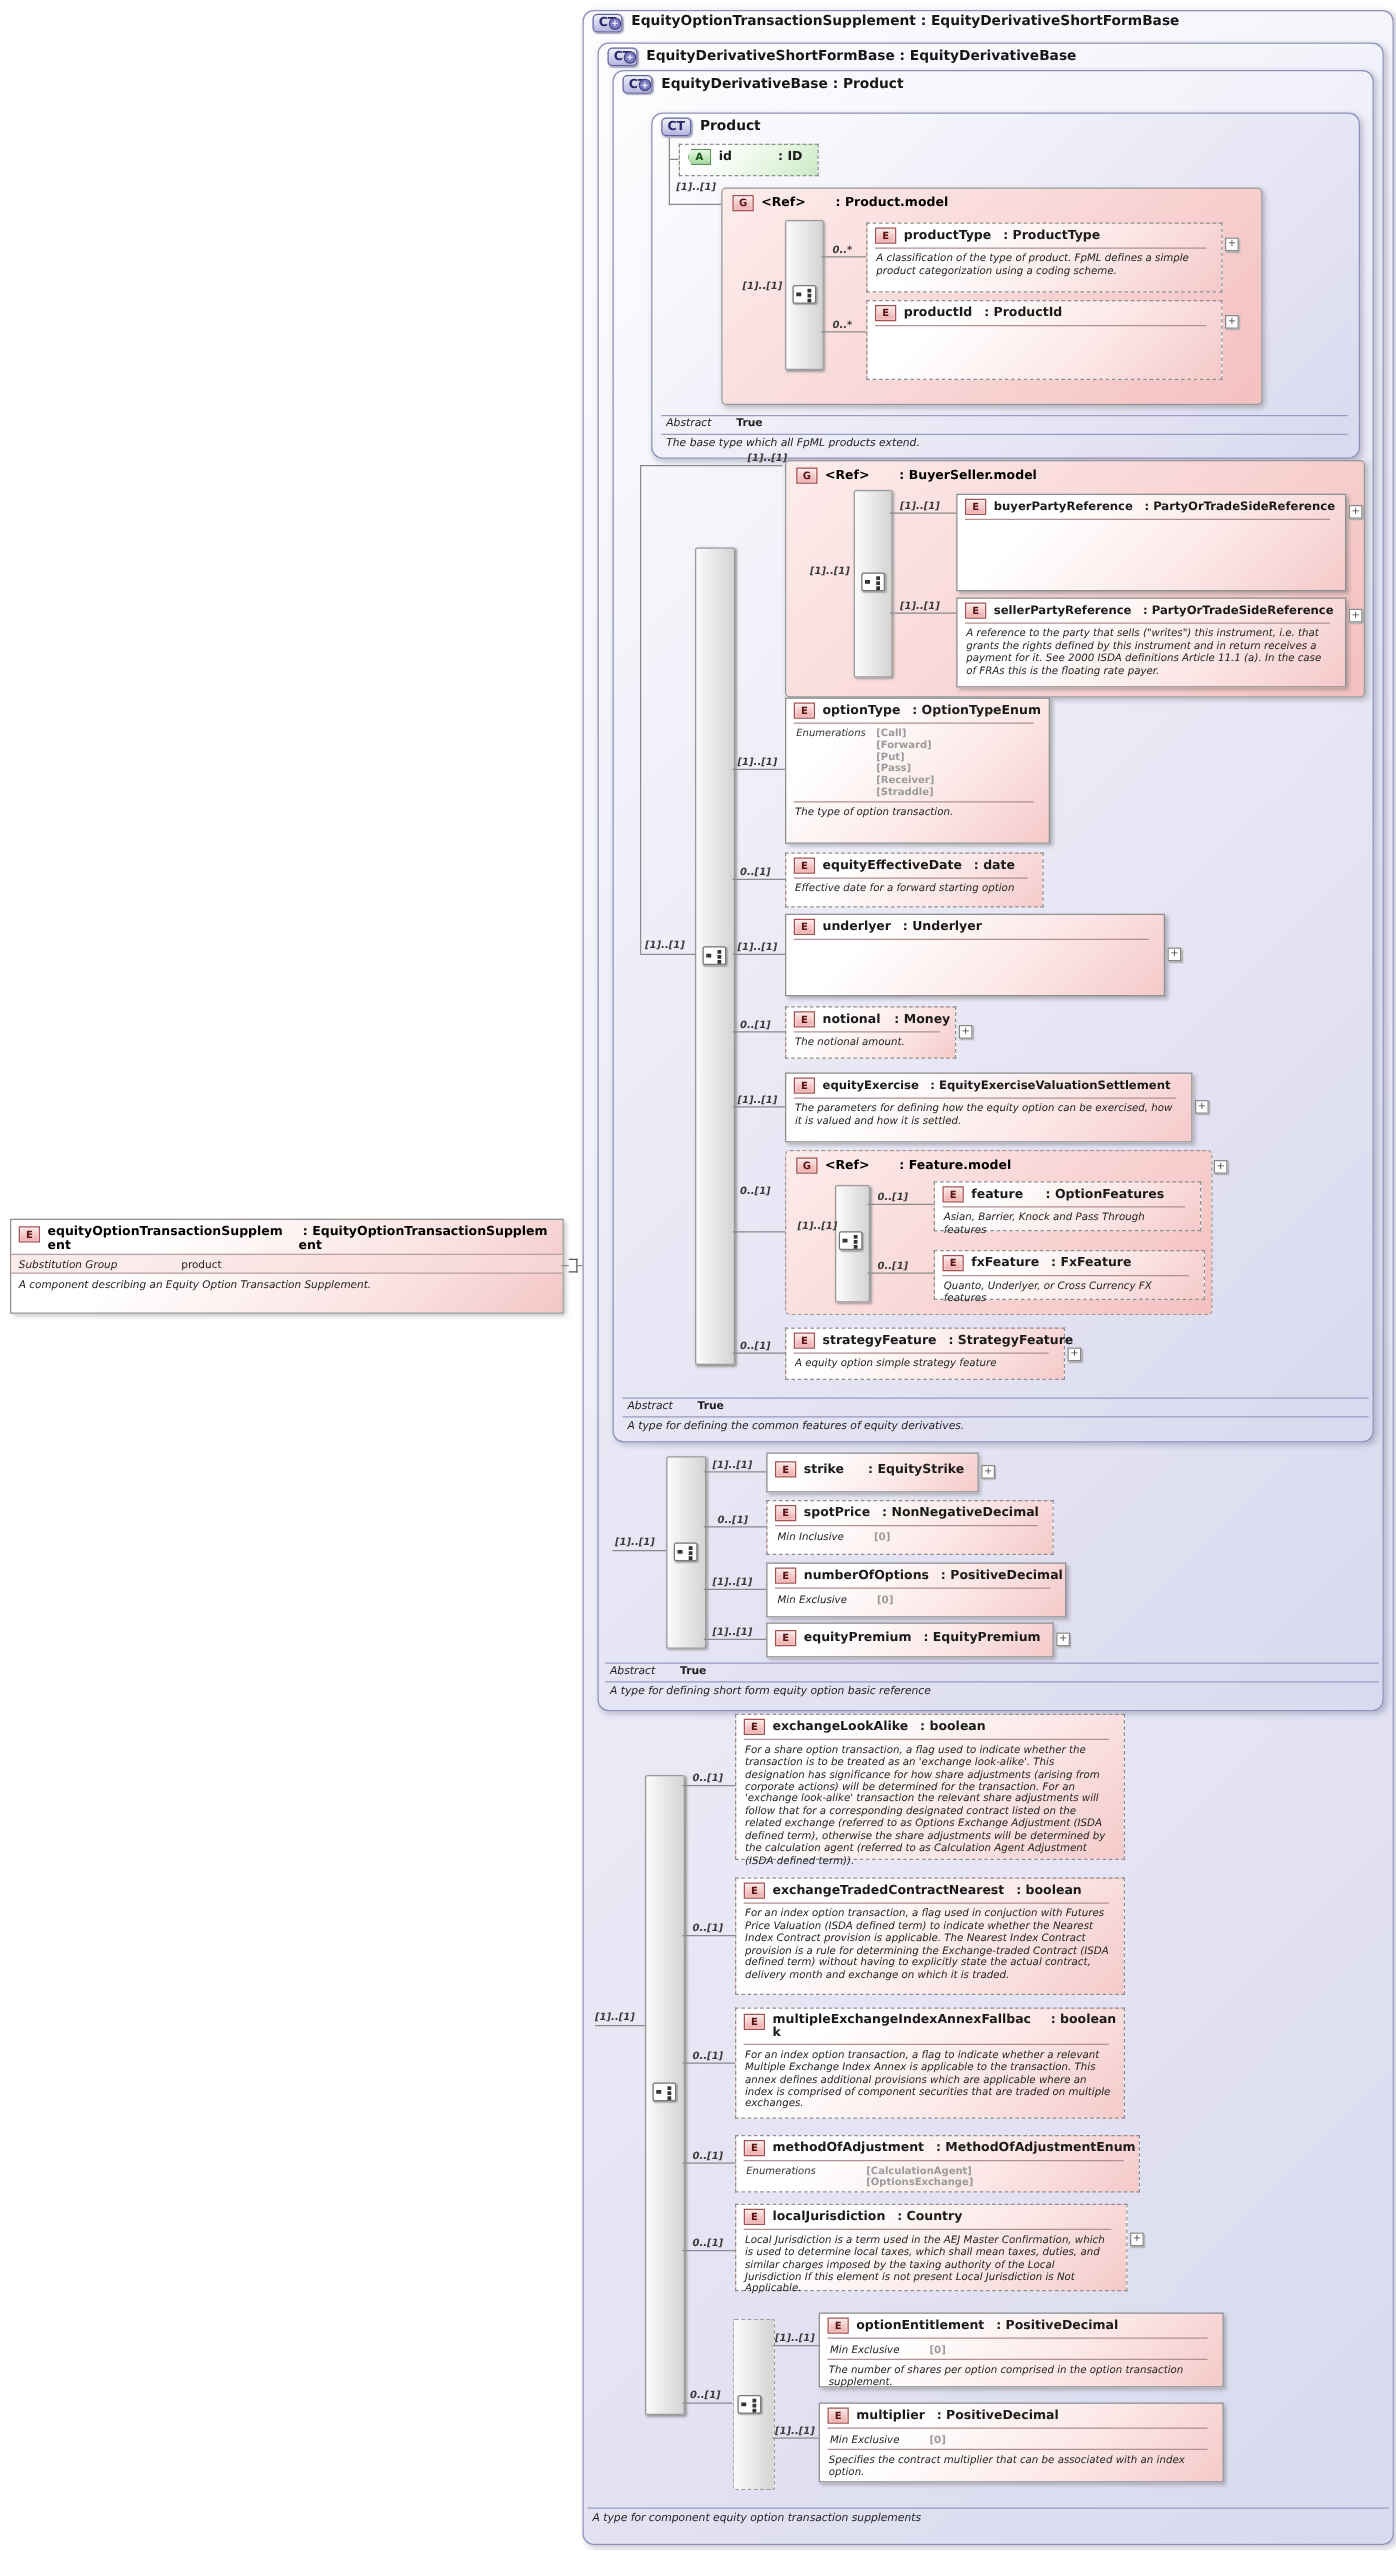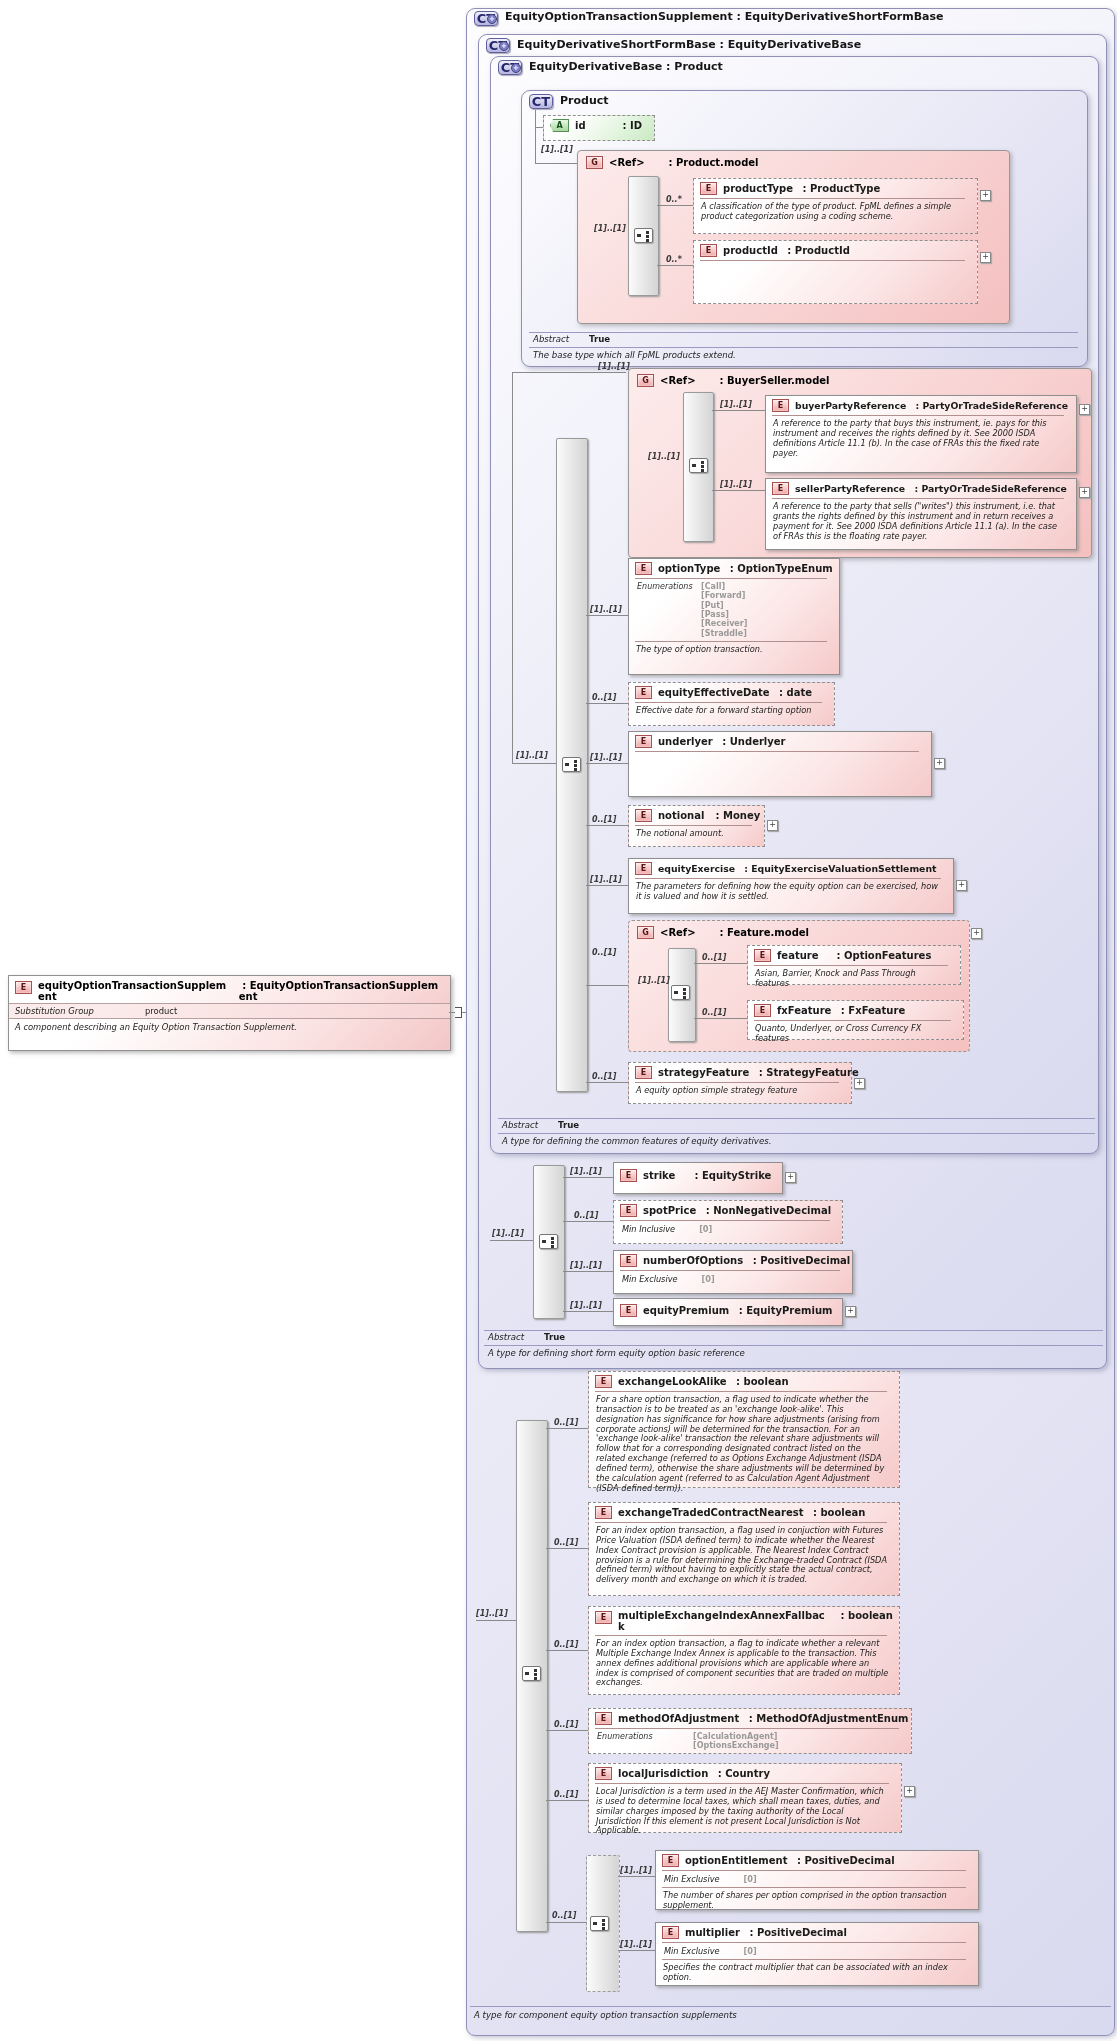--- a/index.html
+++ b/index.html
@@ -4,21 +4,21 @@
 <style>
   html,body{margin:0;padding:0;background:#fff;}
   .canvas{position:relative;width:1117px;height:2041px;font-family:"DejaVu Sans",sans-serif;overflow:hidden;background:#fff;}
   .ctr{position:absolute;border:1px solid #8f8fb8;border-radius:9px;
        background:linear-gradient(135deg,#fdfdff 0%,#ededf8 45%,#d9d9ef 100%);
        box-shadow:2px 2px 5px rgba(90,90,130,.35);}
   .ctitle{position:absolute;font-size:11px;font-weight:bold;color:#161616;display:flex;align-items:flex-start;}
   .ctitle .nmw{word-break:break-all;}
   .ctitle .tp::before{content:" : ";white-space:pre;}
   .ict{width:22px;height:13px;border:1px solid #5f5f9e;border-radius:4px;flex:none;
-       background:linear-gradient(180deg,#f0f0fc,#b4b4e0);color:#26266a;font-size:13px;font-weight:bold;
+       background:linear-gradient(180deg,#f0f0fc,#b4b4e0);color:#26266a;font-size:10px;font-weight:bold;
        display:flex;align-items:center;justify-content:center;position:relative;box-shadow:1px 1px 1px #aab;}
   .ict.derived::after{content:"+";position:absolute;right:0px;top:1.5px;width:8px;height:8px;background:#7d7dc8;
        border:1px solid #44447a;border-radius:50%;color:#fff;font-size:7px;line-height:8px;text-align:center;}
   .ebox{position:absolute;border:1px solid #8f8f8f;
        background:linear-gradient(135deg,#ffffff 22%,#fce6e6 65%,#f5c9c9 100%);
        box-shadow:2px 2px 3px rgba(120,120,120,.5);color:#1a1a1a;}
   .ebox.dashed{border-style:dashed;box-shadow:none;}
   .ebox.green{background:linear-gradient(135deg,#ffffff 25%,#e4f5e0 65%,#c9e9c3 100%);}
   .gbox{position:absolute;border:1px solid #979797;border-radius:4px;
        background:linear-gradient(135deg,#fdecec 0%,#f9d4d4 55%,#f4c0c0 100%);
@@ -174,21 +174,20 @@
   <div class="hl" style="left:712px;top:490px;width:53px;"></div>
   <div class="card" style="left:720px;top:480px;">[1]..[1]</div>
 
   <div class="ebox" style="left:765px;top:395px;width:310px;height:76px;">
     <div class="bh tight">
         <span class="ie">E</span>
       <span>buyerPartyReference</span>
         <span class="tp">PartyOrTradeSideReference</span>
       </div>
     <div class="dv"></div>
-    <div class="doc">A reference to the party that buys this instrument, ie. pays for this instrument and receives the rights defined by it. See 2000 ISDA definitions Article 11.1 (b). In the case of FRAs this the fixed rate payer.</div>
   </div>
   <div class="plus" style="left:1079px;top:404px;">+</div>
 
   <div class="ebox" style="left:765px;top:478px;width:310px;height:70px;">
     <div class="bh tight">
         <span class="ie">E</span>
       <span>sellerPartyReference</span>
         <span class="tp">PartyOrTradeSideReference</span>
       </div>
     <div class="dv"></div>

